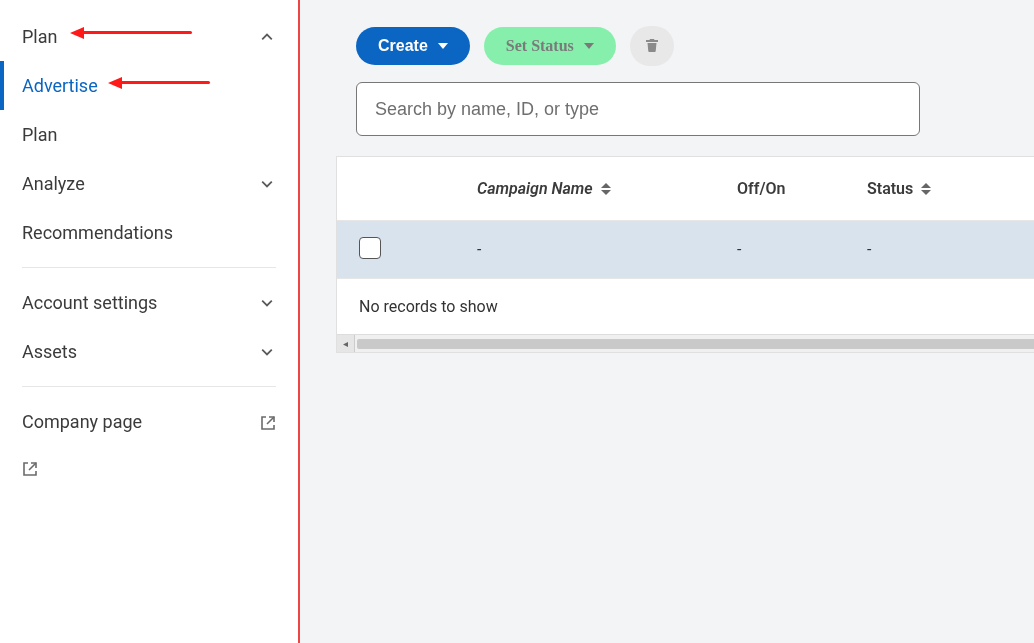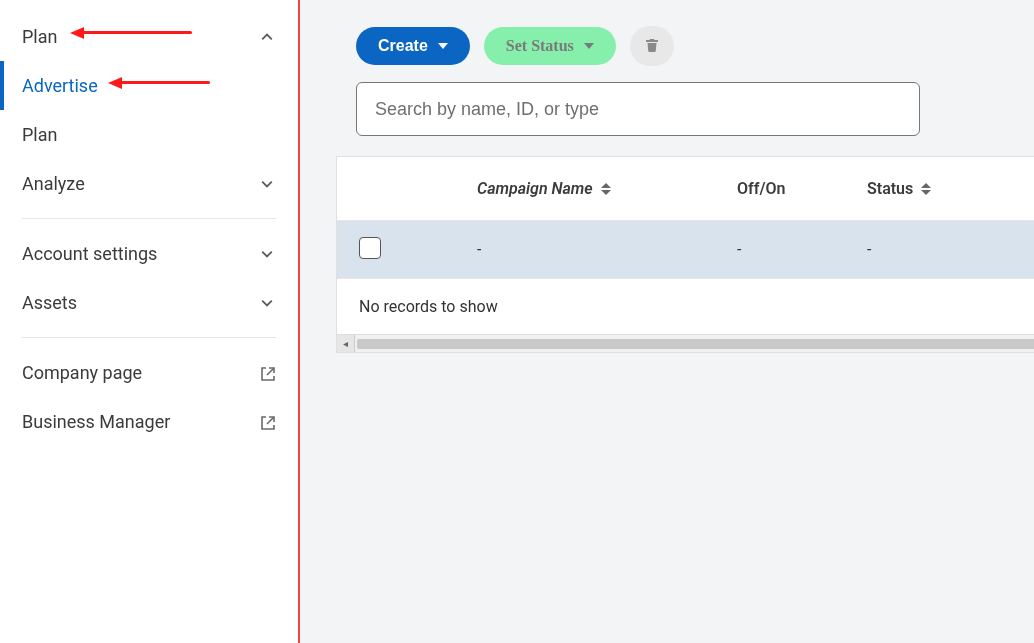--- a/index.html
+++ b/index.html
@@ -222,20 +222,23 @@
 
   <div class="nav-item">
     <span>Analyze</span>
     <span class="chevron">
       <svg viewBox="0 0 20 20" width="16" height="16" fill="none" stroke="currentColor" stroke-width="2.2">
           <polyline points="4,7 10,13 16,7"></polyline>
         </svg>
     </span>
   </div>
 
+  <div class="nav-item">
+    <span>Recommendations</span>
+  </div>
 
   <hr class="divider">
 
   <div class="nav-item">
     <span>Account settings</span>
     <span class="chevron">
       <svg viewBox="0 0 20 20" width="16" height="16" fill="none" stroke="currentColor" stroke-width="2.2">
           <polyline points="4,7 10,13 16,7"></polyline>
         </svg>
     </span>
@@ -257,21 +260,20 @@
     <span class="ext-icon">
       <svg viewBox="0 0 16 16" width="16" height="16" fill="none" stroke="currentColor" stroke-width="1.6">
         <path d="M6 2H2v12h12v-4"></path>
           <path d="M9 2h5v5"></path>
           <path d="M14 2L7 9"></path>
       </svg>
     </span>
   </div>
 
   <div class="nav-item">
-    <span>Business Manager</span>
     <span class="ext-icon">
       <svg viewBox="0 0 16 16" width="16" height="16" fill="none" stroke="currentColor" stroke-width="1.6">
         <path d="M6 2H2v12h12v-4"></path>
           <path d="M9 2h5v5"></path>
           <path d="M14 2L7 9"></path>
       </svg>
     </span>
   </div>
 
   <div class="arrow" style="top:26px; left:70px; width:120px; height:14px;">

